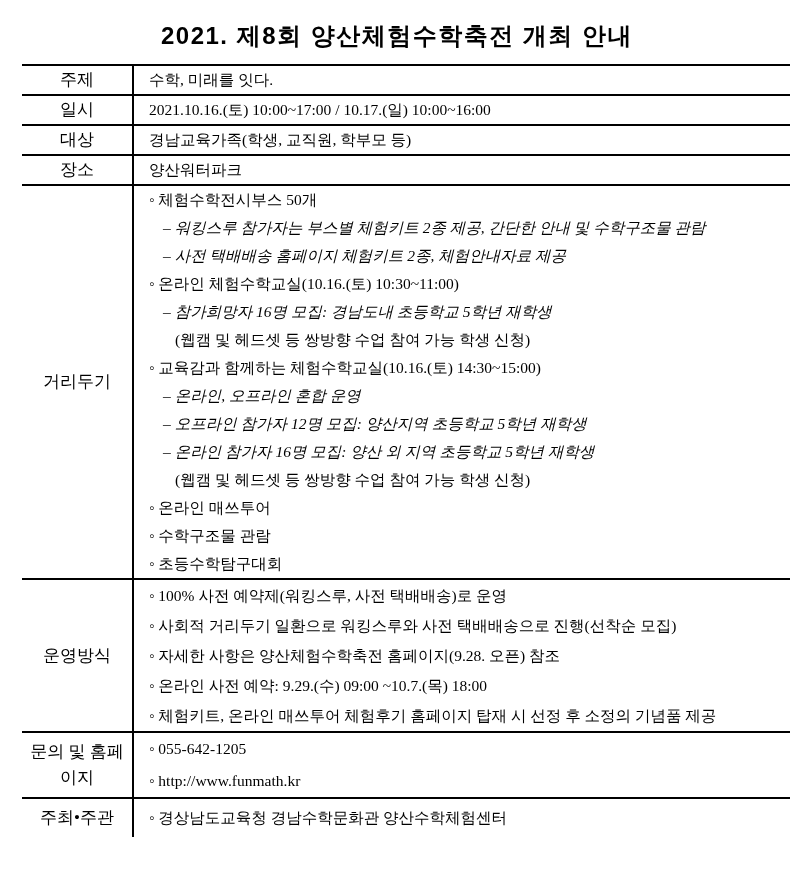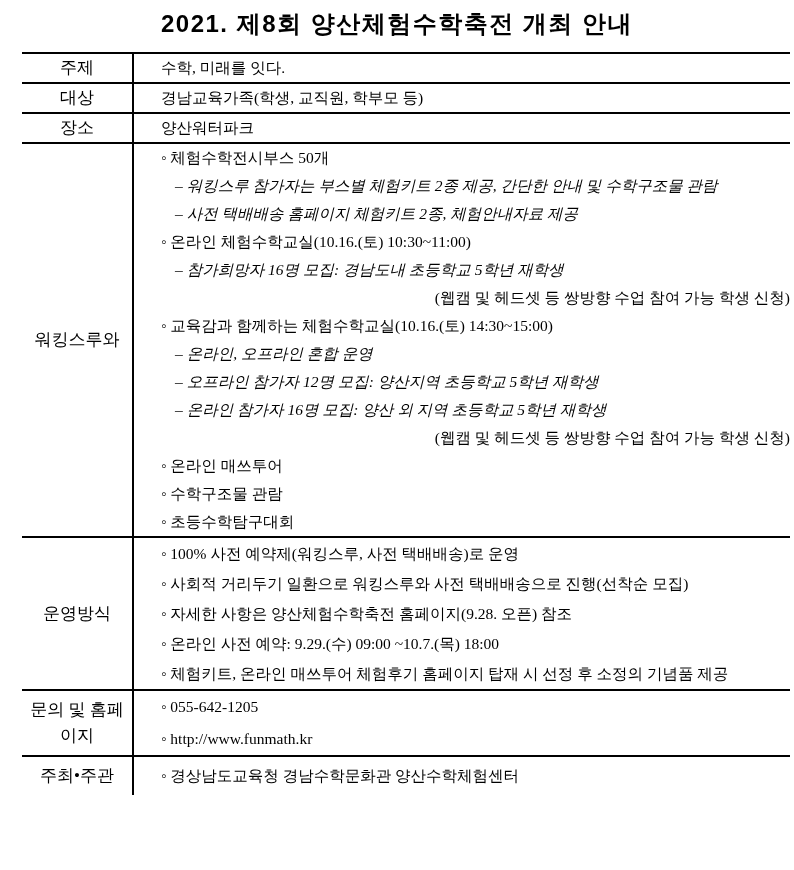--- a/index.html
+++ b/index.html
@@ -8,21 +8,21 @@
     background: #ffffff;
     color: #000000;
   }
   body {
     width: 794px;
     height: 870px;
     font-family: "Liberation Serif", "DejaVu Serif", serif;
     overflow: hidden;
   }
   .title {
-    margin: 8px 0 0 0;
+    margin: 20px 0 0 0;
     font-family: "Liberation Sans", "DejaVu Sans", sans-serif;
     font-weight: bold;
     font-size: 24px;
     letter-spacing: 1.5px;
     text-align: center;
     white-space: nowrap;
   }
   table.tbl {
     border-collapse: collapse;
     table-layout: fixed;
@@ -35,26 +35,26 @@
   td { padding: 0; vertical-align: middle; }
   td.lbl {
     width: 100px;
     border-right: 2px solid #000;
     text-align: center;
     font-size: 17px;
     line-height: 26px;
     padding: 0 5px;
   }
   td.val {
-    padding-left: 27px;
+    padding-left: 15px;
     font-size: 15.5px;
   }
   .ln { line-height: 28px; white-space: nowrap; }
   .in1 { padding-left: 14px; font-style: italic; }
-  .in2 { padding-left: 26px; text-align: right; }
+  .in2 { padding-left: 26px; }
   tr.r0, tr.r1, tr.r2, tr.r3 { height: 28px; }
   tr.r4 { height: 391px; }
   tr.r5 { height: 153px; }
   tr.r6 { height: 51px; }
   tr.r7 { height: 39px; }
   tr.r5 .ln { line-height: 30px; }
   tr.r6 .ln { line-height: 32px; }
 </style>
 </head>
 <body>
@@ -64,37 +64,43 @@
 
   <table class="tbl">
     <tbody>
         <tr class="row r0">
       <td class="lbl">주제</td>
       <td class="val">
         <div class="ln">수학, 미래를 잇다.</div>
       </td>
     </tr>
 
+    <tr class="row r1">
+      <td class="lbl">일시</td>
+      <td class="val">
+        <div class="ln">2021.10.16.(토) 10:00~17:00 / 10.17.(일) 10:00~16:00</div>
+      </td>
+    </tr>
 
     <tr class="row r2">
       <td class="lbl">대상</td>
       <td class="val">
         <div class="ln">경남교육가족(학생, 교직원, 학부모 등)</div>
       </td>
     </tr>
 
     <tr class="row r3">
       <td class="lbl">장소</td>
       <td class="val">
         <div class="ln">양산워터파크</div>
       </td>
     </tr>
 
     <tr class="row r4">
-      <td class="lbl">워킹스루와</td>
+      <td class="lbl">거리두기</td>
       <td class="val">
         <div class="ln">◦ 체험수학전시부스 50개</div>
         <div class="ln in1">– 워킹스루 참가자는 부스별 체험키트 2종 제공, 간단한 안내 및 수학구조물 관람</div>
         <div class="ln in1">– 사전 택배배송 홈페이지 체험키트 2종, 체험안내자료 제공</div>
         <div class="ln">◦ 온라인 체험수학교실(10.16.(토) 10:30~11:00)</div>
         <div class="ln in1">– 참가희망자 16명 모집: 경남도내 초등학교 5학년 재학생</div>
         <div class="ln in2">(웹캠 및 헤드셋 등 쌍방향 수업 참여 가능 학생 신청)</div>
         <div class="ln">◦ 교육감과 함께하는 체험수학교실(10.16.(토) 14:30~15:00)</div>
         <div class="ln in1">– 온라인, 오프라인 혼합 운영</div>
         <div class="ln in1">– 오프라인 참가자 12명 모집: 양산지역 초등학교 5학년 재학생</div>

